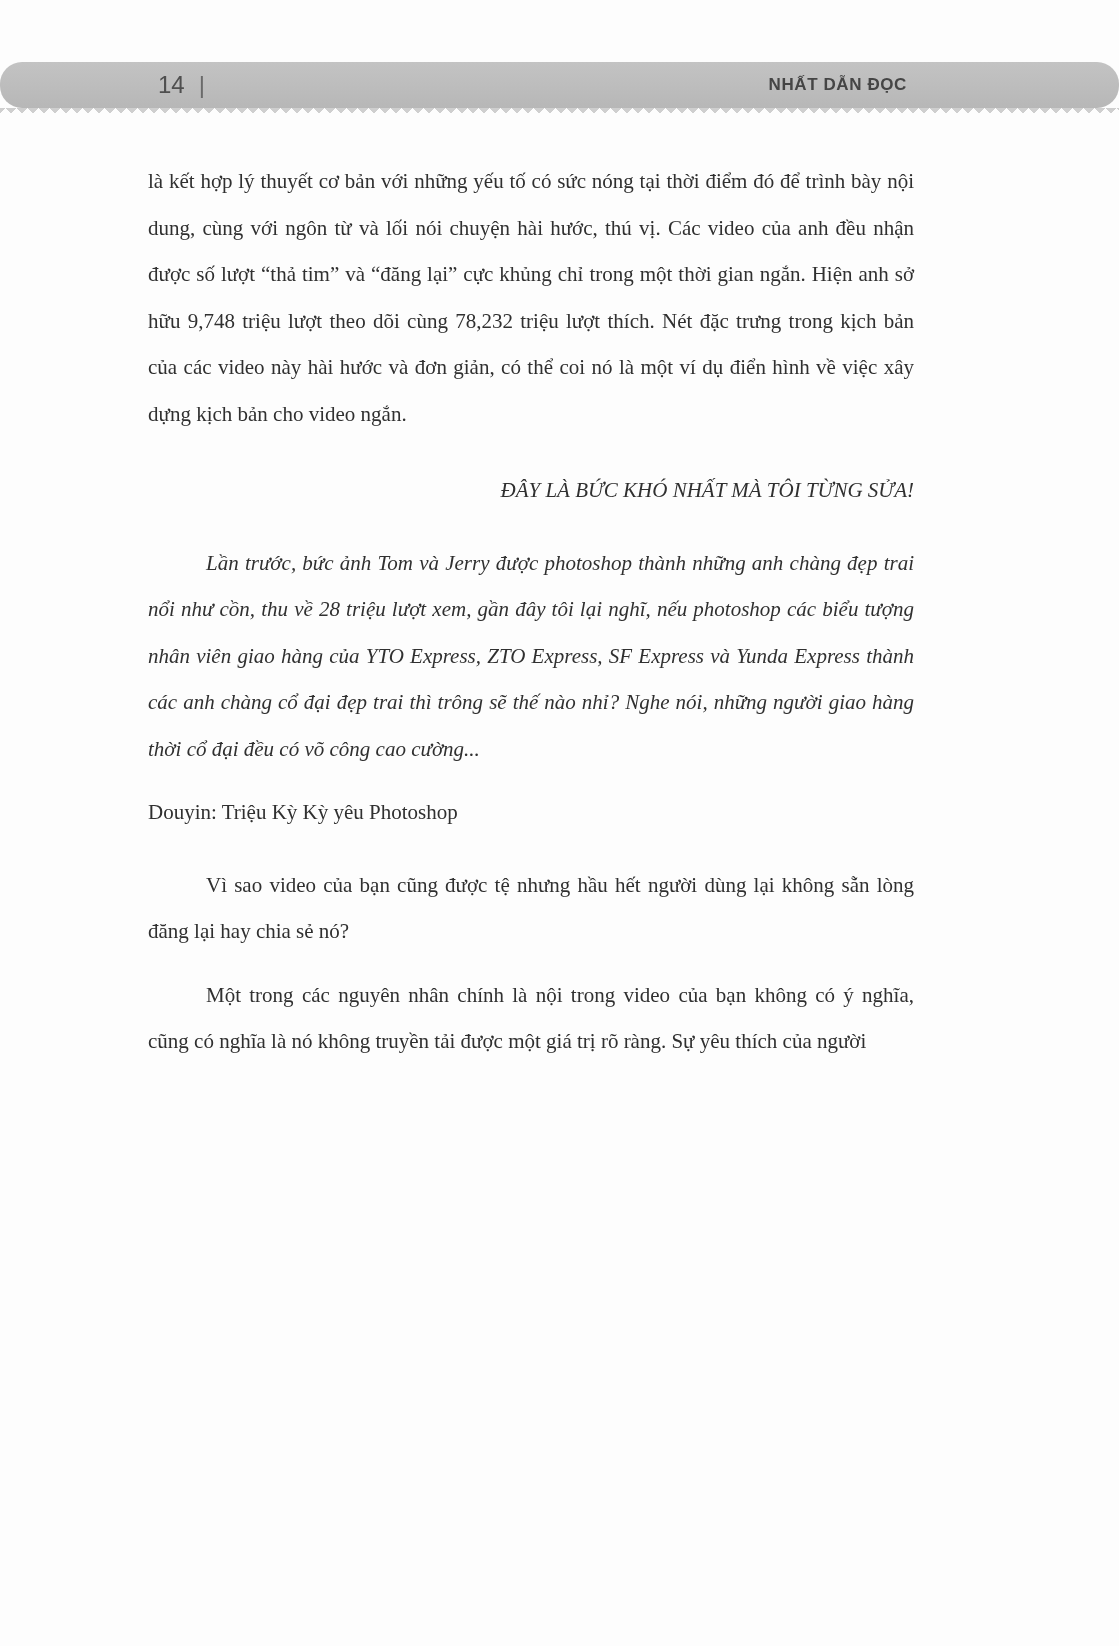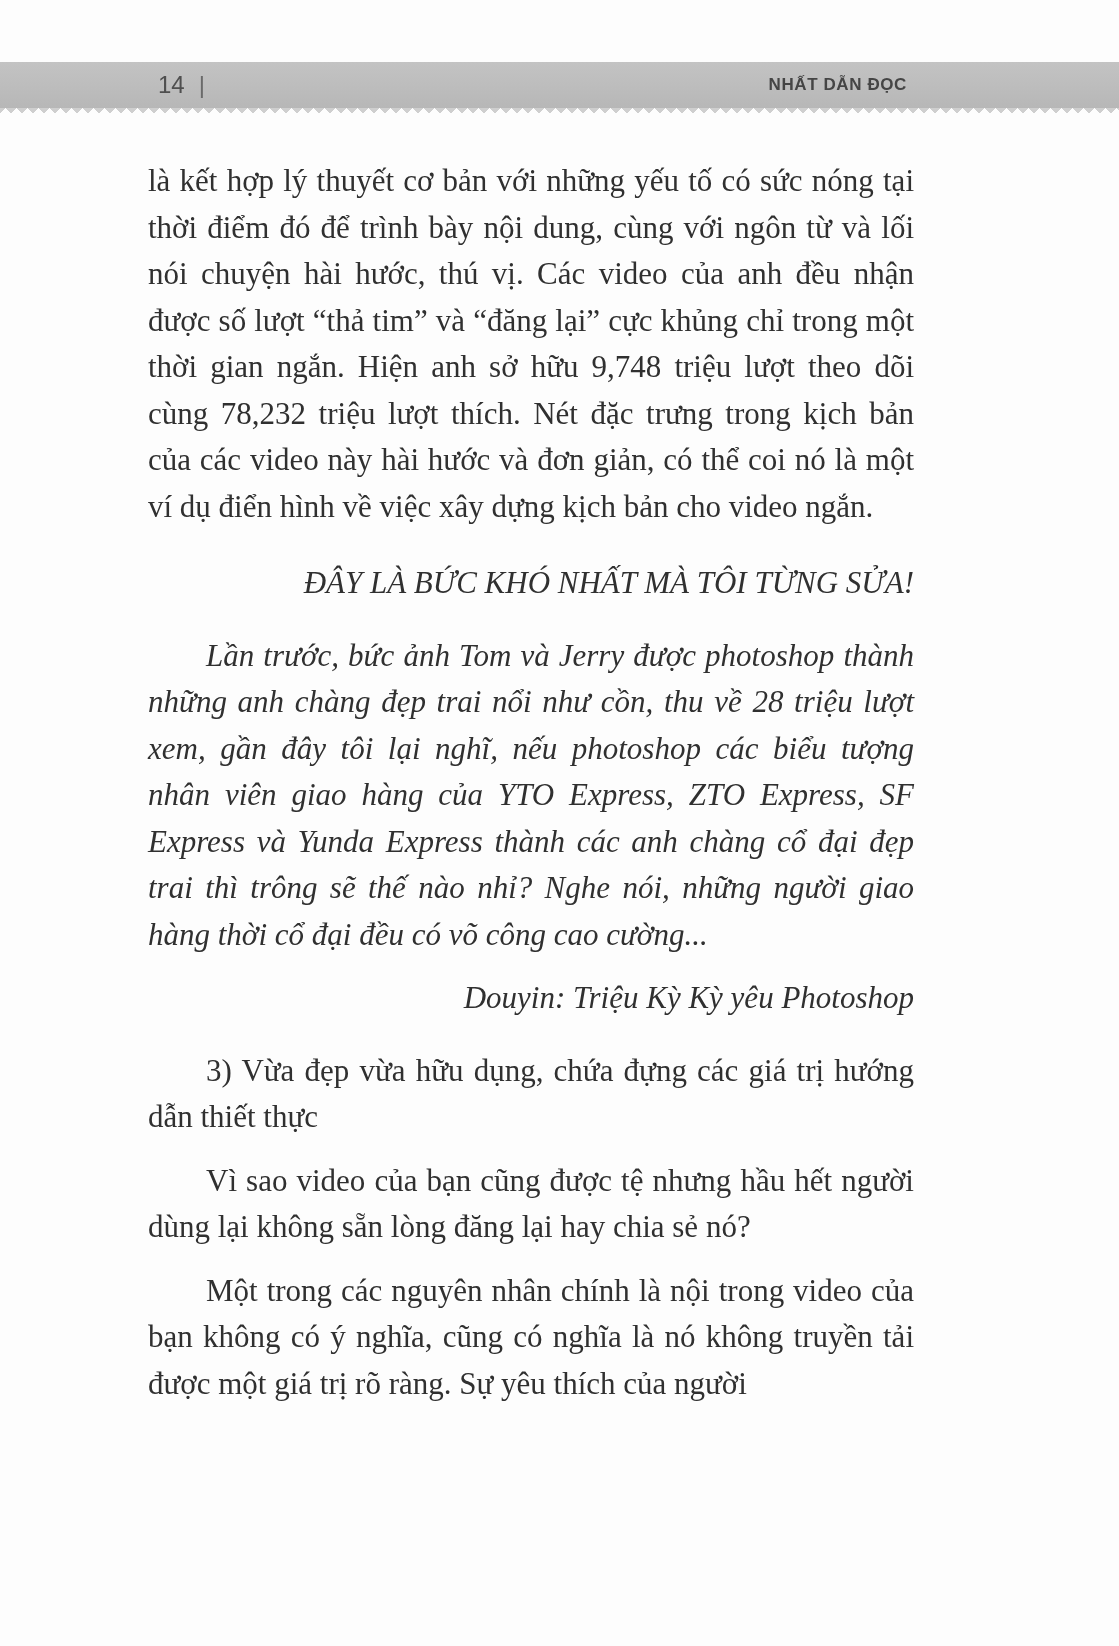--- a/index.html
+++ b/index.html
@@ -22,20 +22,21 @@
     left: 0;
     right: 0;
     height: 46px;
     background: linear-gradient(#c3c3c3, #b7b7b7);
     display: flex;
     align-items: center;
     justify-content: space-between;
     padding: 0 212px 0 158px;
     box-sizing: border-box;
     font-family: "Liberation Sans", sans-serif;
+    border-radius: 22px;
   }
   .page-header::after {
     content: "";
     position: absolute;
     top: 100%;
     left: 0;
     right: 0;
     height: 7px;
     background:
       linear-gradient(135deg, #cfcfcf 4px, transparent 0),
@@ -64,55 +65,53 @@
 
   
   .text-column {
     position: absolute;
     top: 158px;
     left: 148px;
     width: 766px;
   }
   .blk {
     margin: 0 0 17px 0;
-    font-size: 31px;
+    font-size: 21px;
     line-height: 46.5px;
     color: #303030;
     text-align: justify;
     text-indent: 0;
   }
   .body-first { text-indent: 0; }
   .body-indent { text-indent: 58px; }
   .heading-italic {
     font-style: italic;
     text-align: right;
     margin: 30px 0 26px 0;
   }
   .quote-italic {
     font-style: italic;
     text-indent: 58px;
   }
   .attribution {
-    font-style: italic;
-    text-align: right;
-    margin: 16px 0 26px 0;
+    text-align: left;
+    margin: 16px 8px 26px 0;
   }
 </style>
 </head>
 <body>
 
 <header class="page-header">
   <div class="page-number-group">
     <span>14</span>
     <span class="page-number-sep">|</span>
   </div>
   <div class="header-title">NHẤT DẪN ĐỌC</div>
 </header>
 
 <main class="text-column">
     <p class="blk body-first">là kết hợp lý thuyết cơ bản với những yếu tố có sức nóng tại thời điểm đó để trình bày nội dung, cùng với ngôn từ và lối nói chuyện hài hước, thú vị. Các video của anh đều nhận được số lượt “thả tim” và “đăng lại” cực khủng chỉ trong một thời gian ngắn. Hiện anh sở hữu 9,748 triệu lượt theo dõi cùng 78,232 triệu lượt thích. Nét đặc trưng trong kịch bản của các video này hài hước và đơn giản, có thể coi nó là một ví dụ điển hình về việc xây dựng kịch bản cho video ngắn.</p>
     <p class="blk heading-italic">ĐÂY LÀ BỨC KHÓ NHẤT MÀ TÔI TỪNG SỬA!</p>
     <p class="blk quote-italic">Lần trước, bức ảnh Tom và Jerry được photoshop thành những anh chàng đẹp trai nổi như cồn, thu về 28 triệu lượt xem, gần đây tôi lại nghĩ, nếu photoshop các biểu tượng nhân viên giao hàng của YTO Express, ZTO Express, SF Express và Yunda Express thành các anh chàng cổ đại đẹp trai thì trông sẽ thế nào nhỉ? Nghe nói, những người giao hàng thời cổ đại đều có võ công cao cường...</p>
     <p class="blk attribution">Douyin: Triệu Kỳ Kỳ yêu Photoshop</p>
-    <p class="blk body-indent">3) Vừa đẹp vừa hữu dụng, chứa đựng các giá trị hướng dẫn thiết thực</p>
     <p class="blk body-indent">Vì sao video của bạn cũng được tệ nhưng hầu hết người dùng lại không sẵn lòng đăng lại hay chia sẻ nó?</p>
     <p class="blk body-indent">Một trong các nguyên nhân chính là nội trong video của bạn không có ý nghĩa, cũng có nghĩa là nó không truyền tải được một giá trị rõ ràng. Sự yêu thích của người</p>
   </main>
 
 </body></html>

